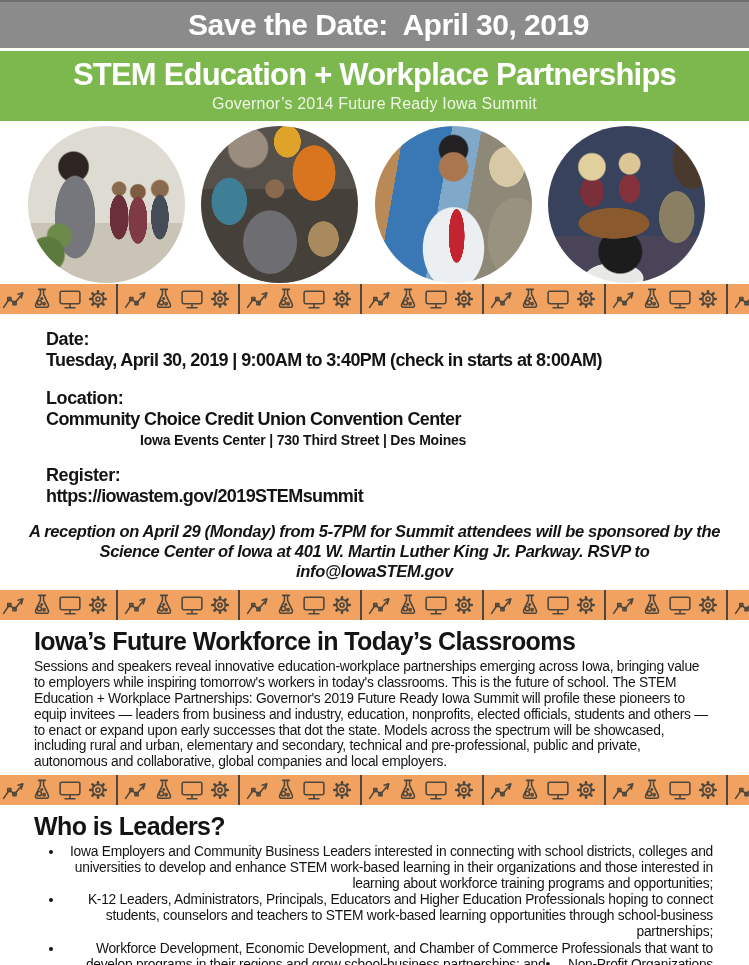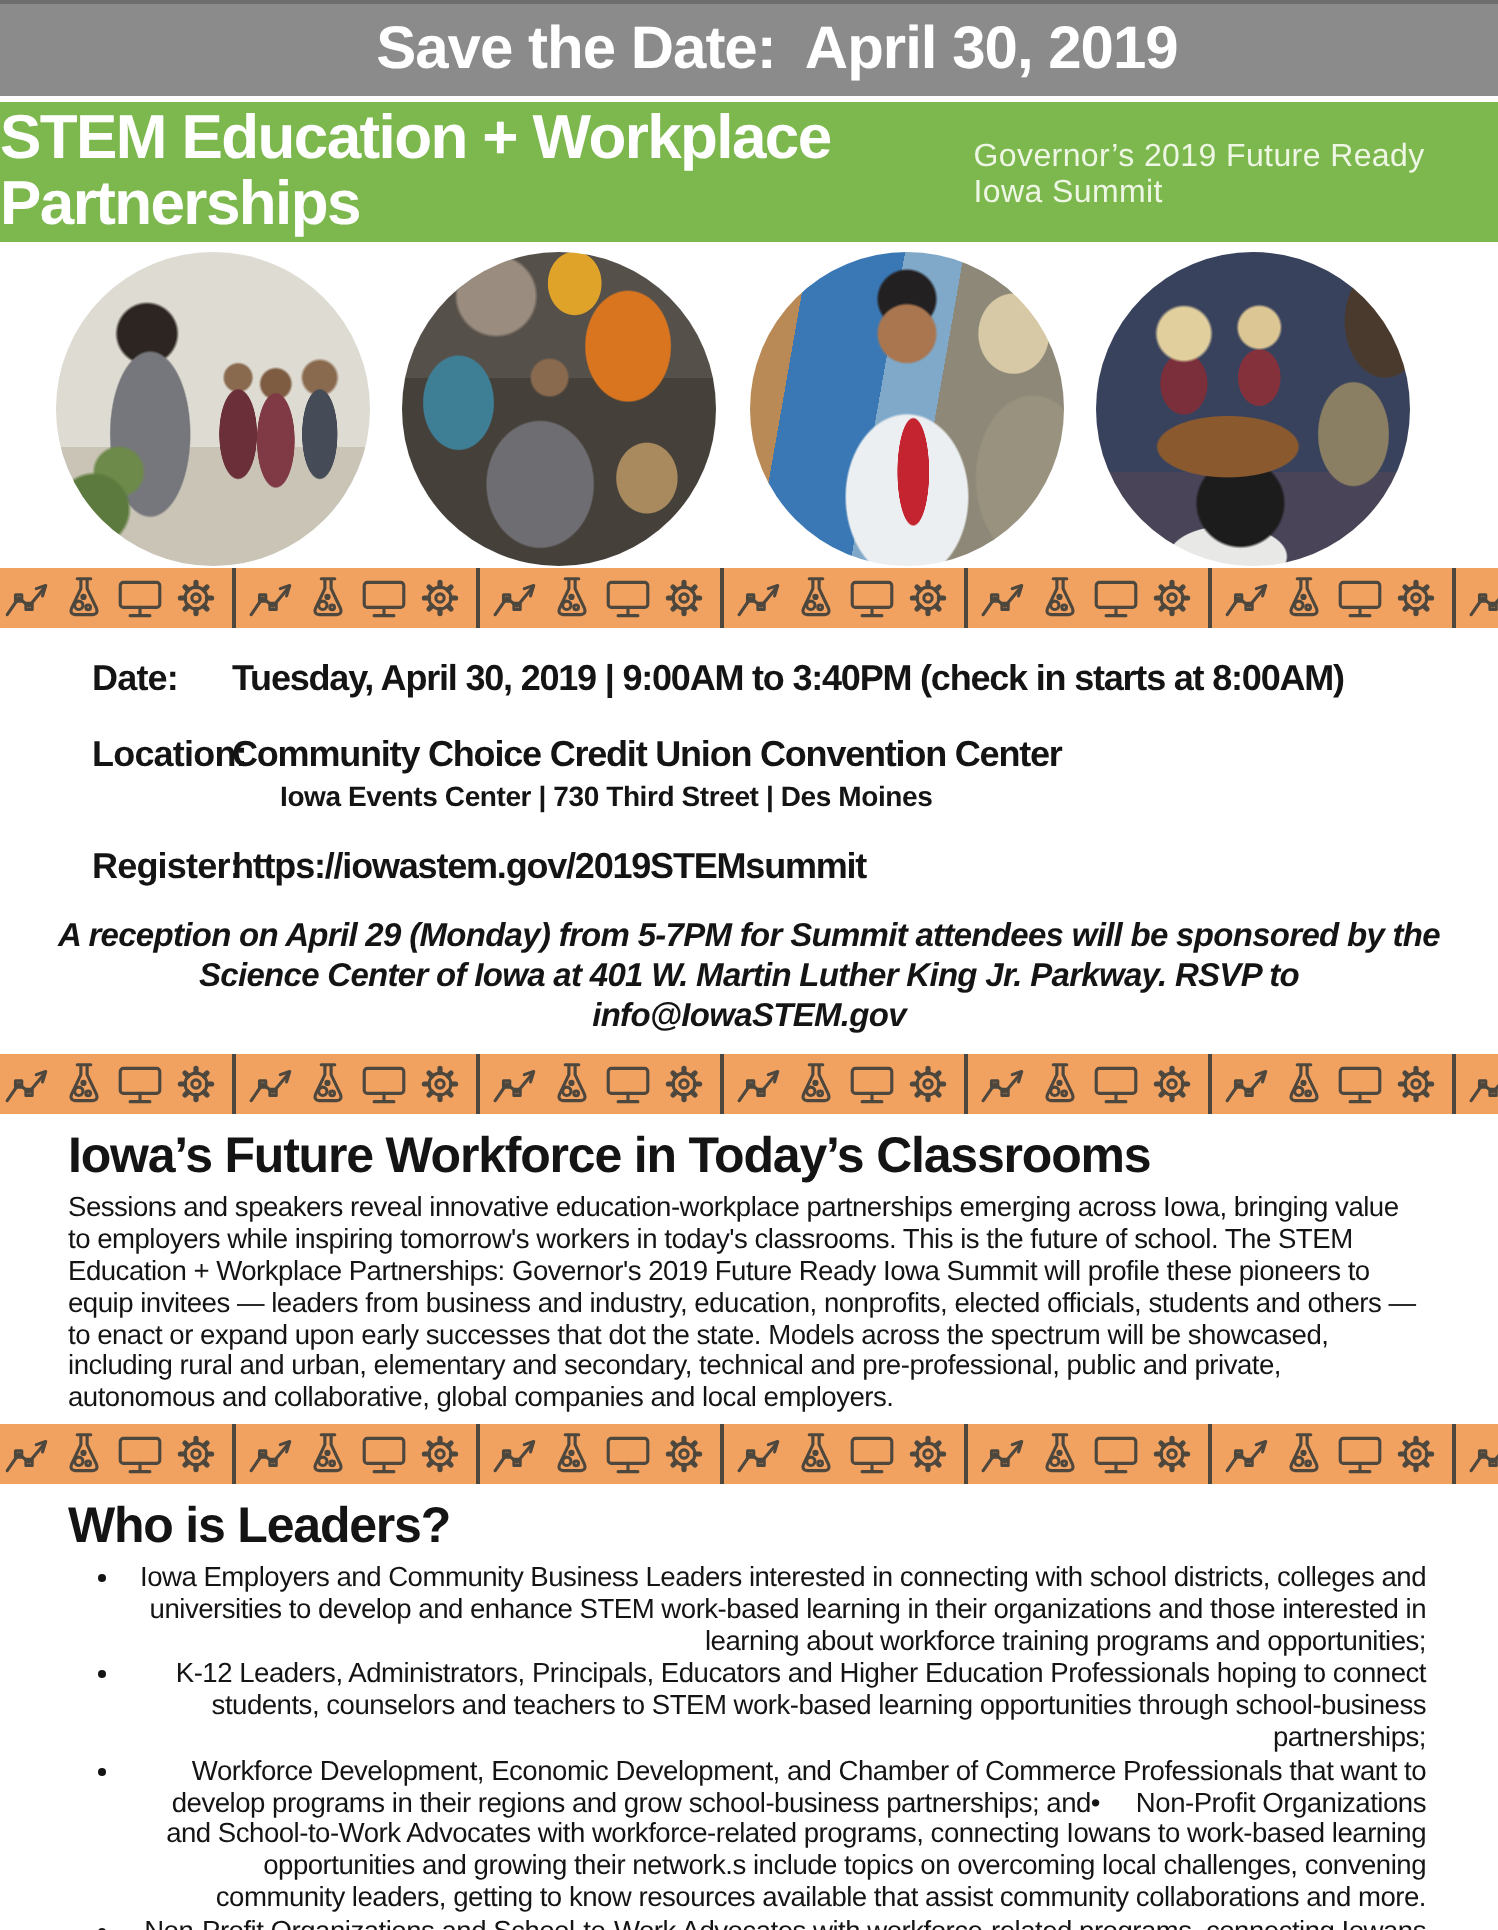--- a/index.html
+++ b/index.html
@@ -15,21 +15,21 @@
   .gray-banner{
     height:48px;background:var(--gray);display:flex;align-items:center;justify-content:center;
     border-top:2px solid #6e6e6e;
     padding-left:28px;
   }
   .gray-banner .txt{
     color:#fff;font-size:30px;font-weight:bold;letter-spacing:-0.5px;white-space:pre;
   }
   .green-banner{
     margin-top:3px;height:70px;background:var(--green);
-    display:flex;flex-direction:row;align-items:center;justify-content:center;
+    display:flex;flex-direction:column;align-items:center;justify-content:center;
   }
   .green-banner .title{
     color:#fff;font-size:31px;font-weight:bold;letter-spacing:-0.8px;line-height:1.05;
   }
   .green-banner .subtitle{
     color:#eef6e4;font-size:16px;margin-top:3px;letter-spacing:0.2px;
   }
   
   .photo-row{
     margin:3px 44px 0 28px;height:160px;display:flex;justify-content:space-between;align-items:center;
@@ -84,21 +84,21 @@
   
   .icon-band{
     height:30px;background:var(--orange);display:flex;align-items:center;
     overflow:hidden;white-space:nowrap;flex-wrap:nowrap;width:100%;
   }
   .band-icon{display:inline-flex;align-items:center;justify-content:center;margin:0 1px;flex:0 0 auto;}
   .band-icon svg{display:block;}
   .band-divider{display:inline-block;width:2px;height:30px;background:var(--stroke);margin:0 4px;flex:0 0 auto;}
   
   .details{margin:15px 0 0 46px;}
-  .detail-row{display:flex;margin-bottom:0;}
+  .detail-row{display:flex;margin-bottom:0;flex-direction:column;}
   .detail-label{width:70px;font-weight:bold;font-size:18px;letter-spacing:-0.4px;flex:0 0 auto;}
   .detail-value{font-weight:bold;font-size:18px;letter-spacing:-0.6px;}
   .detail-value a{color:inherit;text-decoration:none;}
   .detail-sub{margin-left:70px;font-weight:bold;font-size:14px;letter-spacing:-0.2px;margin-top:2px;padding-left:24px;}
   .row-gap{height:17px;}
   
   .reception{
     margin:14px auto 9px auto;width:706px;text-align:center;
     font-weight:bold;font-style:italic;font-size:16.5px;letter-spacing:-0.35px;line-height:1.22;
   }
@@ -121,21 +121,21 @@
 <body>
 
 <div class="page">
 
   <div class="gray-banner">
     <span class="txt">Save the Date:  April 30, 2019</span>
   </div>
 
   <div class="green-banner">
     <div class="title">STEM Education + Workplace Partnerships</div>
-    <div class="subtitle">Governor’s 2019 Future Ready Iowa Summit</div>
+    <div class="subtitle">Governor’s 2014 Future Ready Iowa Summit</div>
   </div>
 
   <div class="photo-row">
       <div class="photo-circle photo-0"></div>
       <div class="photo-circle photo-1"></div>
       <div class="photo-circle photo-2"></div>
       <div class="photo-circle photo-3"></div>
     </div>
 
   <div class="icon-band band-1">

